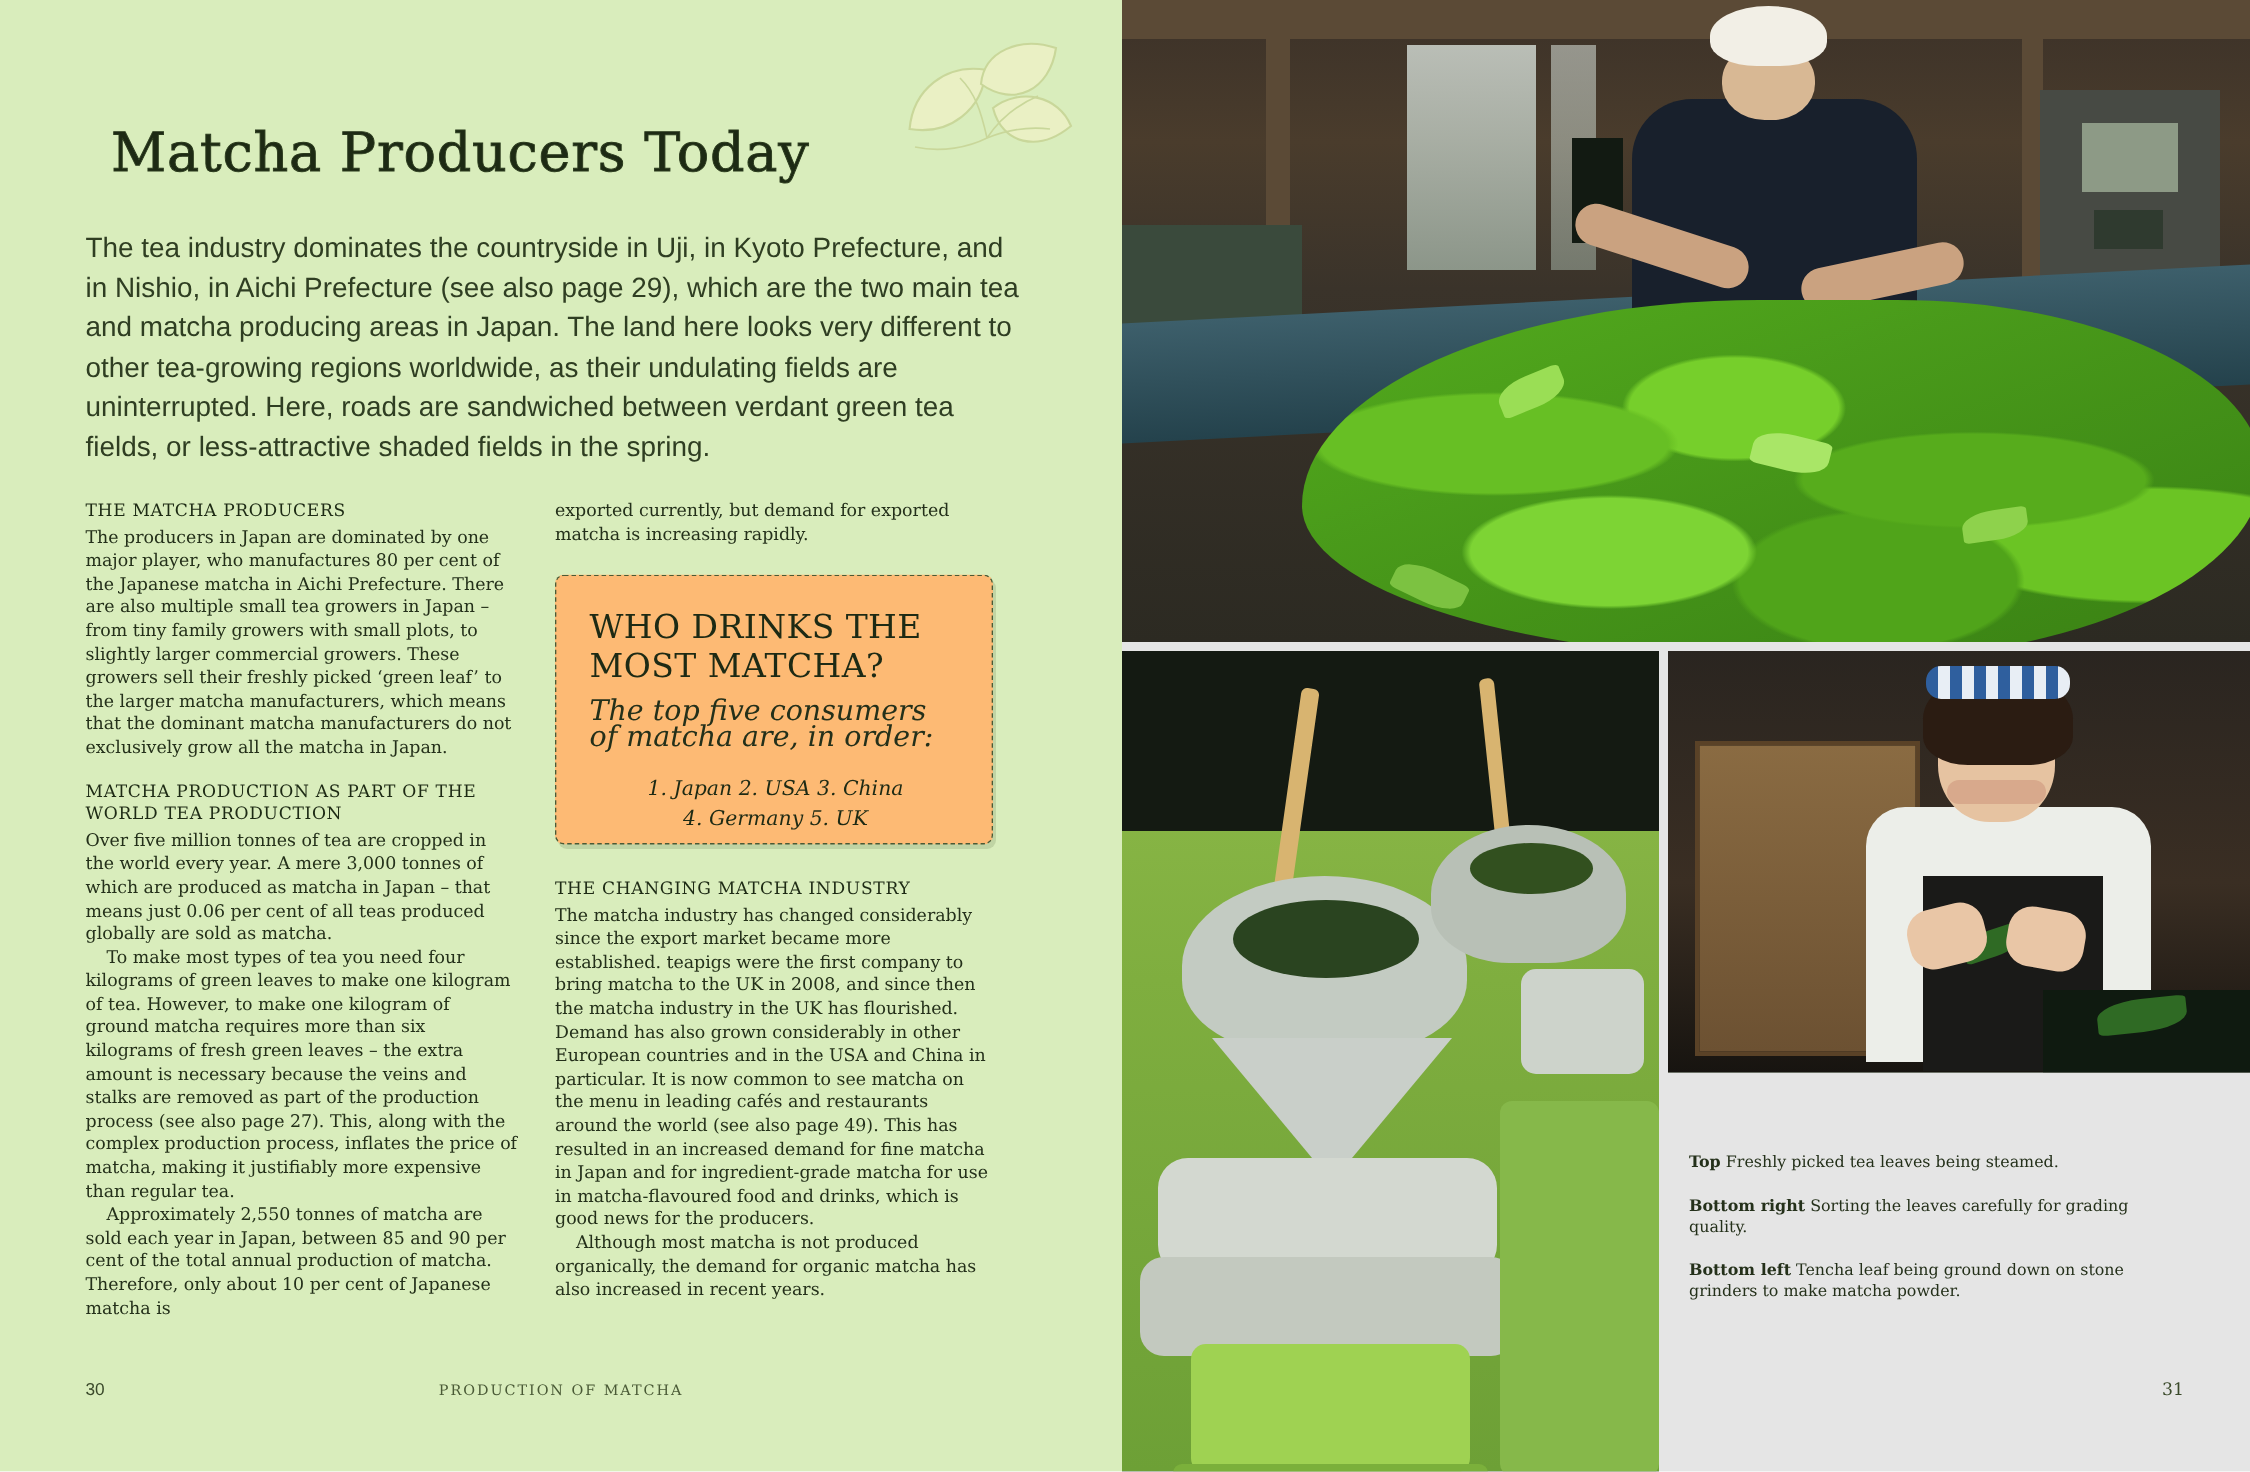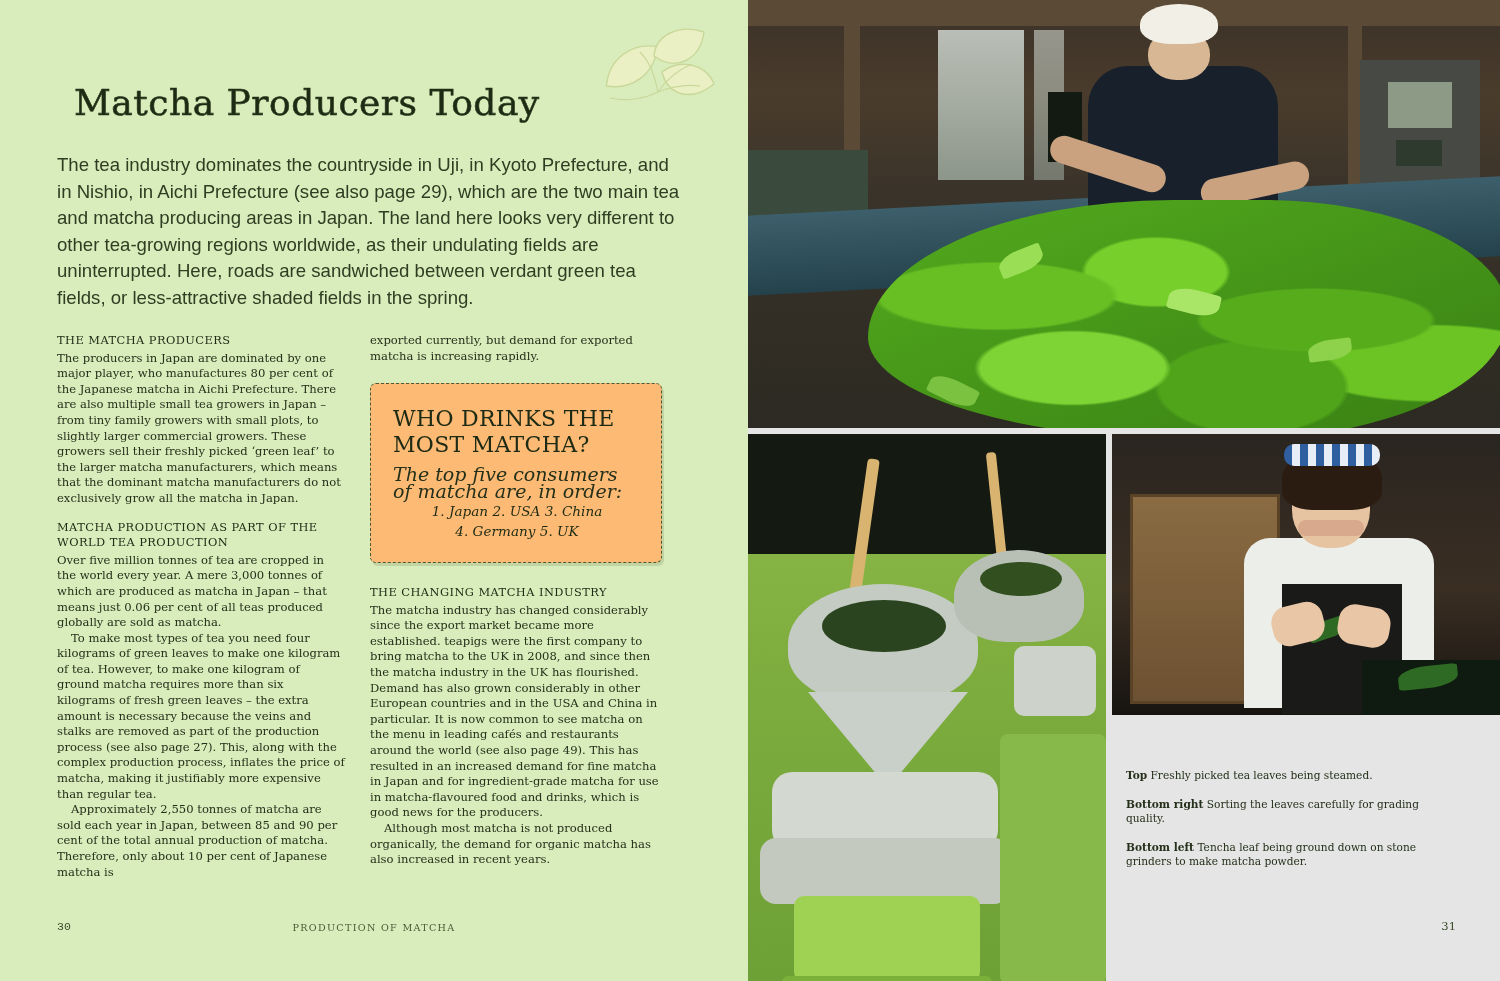--- a/index.html
+++ b/index.html
@@ -97,32 +97,32 @@
   }
   .callout .sub {
     margin-top: 8px;
     font-family: "DejaVu Serif", serif;
     font-style: italic;
     font-size: 19px;
     line-height: 17px;
     color: #24301a;
   }
   .callout .list {
-    margin-top: 1px;
+    margin-top: 16px;
     text-align: center;
     font-family: "DejaVu Serif", serif;
     font-style: italic;
     font-size: 13.6px;
     line-height: 20px;
     color: #1d2a14;
   }
 
   .folio-left {
     position: absolute; left: 57px; bottom: 48px;
-    font-family: Liberation Mono, monospace;
+    font-family: Liberation Sans, sans-serif;
     font-size: 11.5px; color: #3b4a2b; text-align: right;
   }
   .running-head {
     position: absolute; left: 0; right: 0; bottom: 48px;
     text-align: center;
     font-family: "DejaVu Serif", serif;
     font-size: 9.6px;
     letter-spacing: 1.3px;
     color: #4a5a36;
   }

